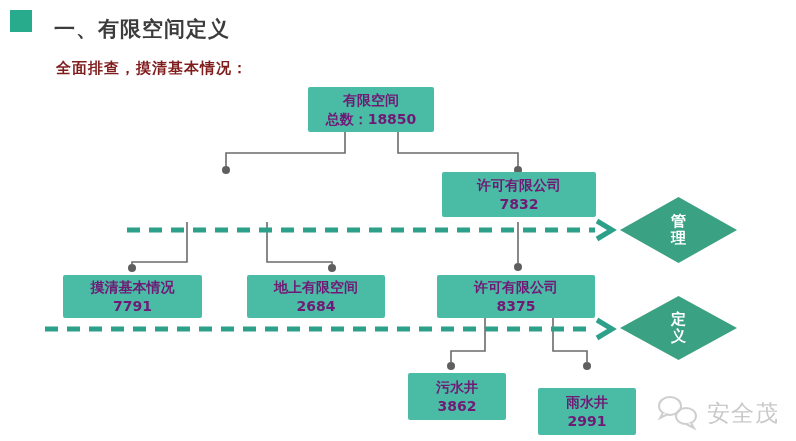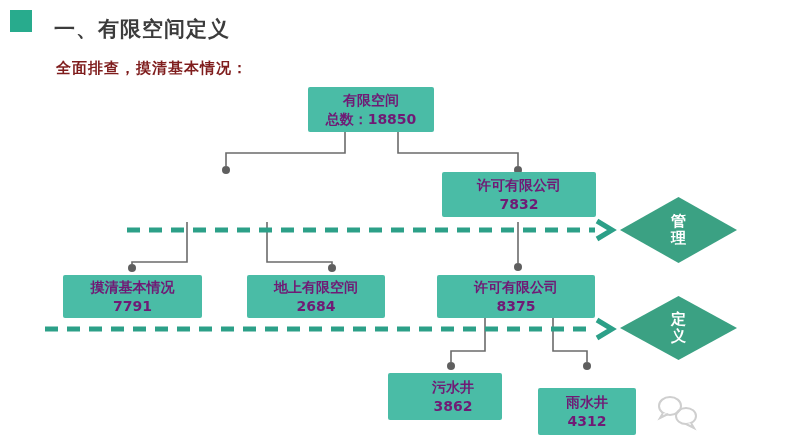--- a/index.html
+++ b/index.html
@@ -24,21 +24,21 @@
     position:absolute;background:#4abca6;color:#701a75;border-radius:2px;
     display:flex;flex-direction:column;align-items:center;justify-content:center;
     font-size:14px;font-weight:bold;line-height:1.3;text-align:center;
   }
   .n-root{left:308px;top:87px;width:126px;height:45px;}
   .n-l2a{left:150px;top:177px;width:154px;height:45px;}
   .n-l2b{left:442px;top:172px;width:154px;height:45px;}
   .n-l3a{left:63px; top:275px;width:139px;height:43px;}
   .n-l3b{left:247px;top:275px;width:138px;height:43px;}
   .n-l3c{left:437px;top:275px;width:158px;height:43px;}
-  .n-l4a{left:388px;top:373px;width:98px;height:47px;padding-left:16px;}
+  .n-l4a{left:408px;top:373px;width:98px;height:47px;}
   .n-l4b{left:538px;top:388px;width:98px;height:47px;}
   
   .diamond{
     position:absolute;background:#3ba183;color:#ffffff;
     clip-path:polygon(50% 0,100% 50%,50% 100%,0 50%);
     display:flex;align-items:center;justify-content:center;
   }
   .d1{left:620px;top:197px;width:117px;height:66px;}
   .d2{left:620px;top:296px;width:117px;height:64px;}
   .diamond span{
@@ -114,34 +114,35 @@
     <div>许可有限公司</div>
     <div>8375</div>
   </div>
 
   <div class="node n-l4a">
     <div>污水井</div>
     <div>3862</div>
   </div>
   <div class="node n-l4b">
     <div>雨水井</div>
-    <div>4312</div>
+    <div>2991</div>
   </div>
 
   <div class="diamond d1">
     <span>管理</span>
   </div>
   <div class="diamond d2">
     <span>定义</span>
   </div>
 
   <div class="watermark">
     <svg width="46" height="38" viewBox="0 0 46 38">
       <g stroke="#cfcfcf" stroke-width="2" fill="none">
         <ellipse cx="15" cy="12" rx="11" ry="9"></ellipse>
         <path d="M8,19 L5,24 L13,20" fill="#ffffff"></path>
         <ellipse cx="31" cy="22" rx="10" ry="8"></ellipse>
         <path d="M36,29 L39,34 L31,30" fill="#ffffff"></path>
       </g>
     </svg>
+    <span class="brand">安全茂</span>
   </div>
 
 </div>
 
 </body></html>

